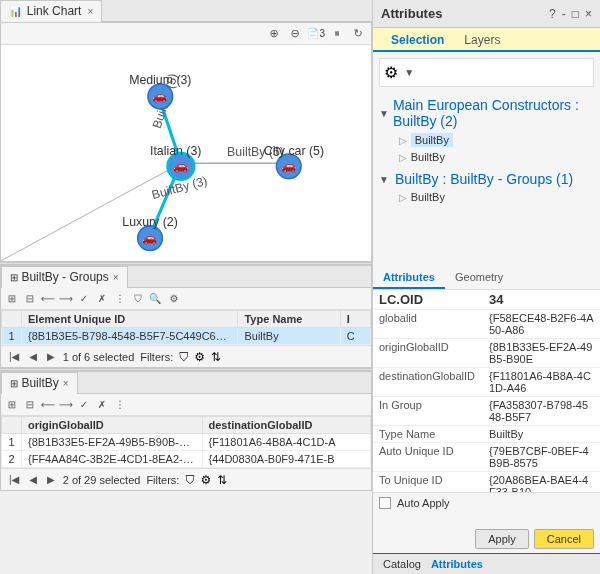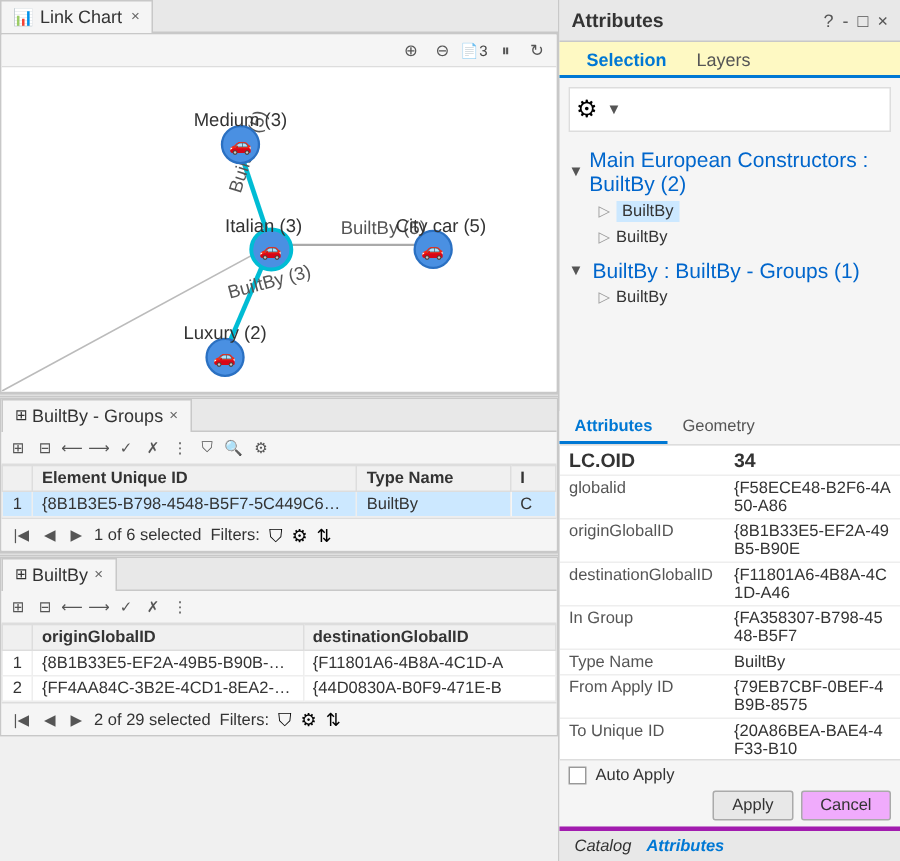--- a/index.html
+++ b/index.html
@@ -74,30 +74,30 @@
     
     
     .attrs-table { width: 100%; border-collapse: collapse; }
     .attrs-table tr td { font-size: 11px; padding: 2px 6px; border-bottom: 1px solid #eee; vertical-align: top; }
     .attrs-table tr td:first-child { color: #555; width: 110px; font-size: 11px; }
     .attrs-table tr td:last-child { color: #333; word-break: break-all; font-size: 11px; }
     .attrs-table tr:first-child td { font-weight: 600; font-size: 13px; color: #333; }
     
     
     .attr-bottom { border-top: 1px solid #ddd; padding: 4px 6px; background: #f5f5f5; }
-    .auto-apply-row { display: flex; align-items: center; gap: 6px; margin-bottom: 4px; }
+    .auto-apply-row { display: flex; align-items: center; gap: 6px; margin-bottom: 20px; }
     .checkbox { width: 12px; height: 12px; border: 1px solid #999; background: white; display: inline-block; }
     .auto-apply-label { font-size: 11px; color: #333; }
     .btn-row { display: flex; gap: 5px; justify-content: flex-end; }
-    .btn { padding: 3px 12px; font-size: 11px; border: 1px solid #aaa; background: #f0abfc; cursor: pointer; color: #333; border-radius: 2px; }
+    .btn { padding: 3px 12px; font-size: 11px; border: 1px solid #aaa; background: #fde047; cursor: pointer; color: #333; border-radius: 2px; }
     .btn.primary { background: #e8e8e8; }
     .btn:disabled { color: #aaa; }
     
     
-    .bottom-tabs { display: flex; gap: 2px; padding: 2px 6px; background: #e8e8e8; border-top: 3px solid #a21caf; font-style: italic; }
+    .bottom-tabs { display: flex; gap: 2px; padding: 2px 6px; background: #e8e8e8; border-top: 1px solid #a21caf; }
     .bottom-tab { font-size: 11px; color: #333; cursor: pointer; padding: 2px 4px; }
     .bottom-tab.active { font-weight: 600; color: #0078d4; }
     
     .divider { height: 3px; background: #e0e0e0; border-top: 1px solid #c8c8c8; border-bottom: 1px solid #c8c8c8; cursor: row-resize; }
 
     .table-container { overflow-x: auto; overflow-y: auto; max-height: 60px; }
   </style>
 </head>
 <body>
 
@@ -339,21 +339,21 @@
           </tr>
           <tr>
             <td>In Group</td>
             <td>{FA358307-B798-4548-B5F7</td>
           </tr>
           <tr>
             <td>Type Name</td>
             <td>BuiltBy</td>
           </tr>
           <tr>
-            <td>From Apply ID</td>
+            <td>Auto Unique ID</td>
             <td>{79EB7CBF-0BEF-4B9B-8575</td>
           </tr>
           <tr>
             <td>To Unique ID</td>
             <td>{20A86BEA-BAE4-4F33-B10</td>
           </tr>
         </tbody>
     </table>
   </div>
 

